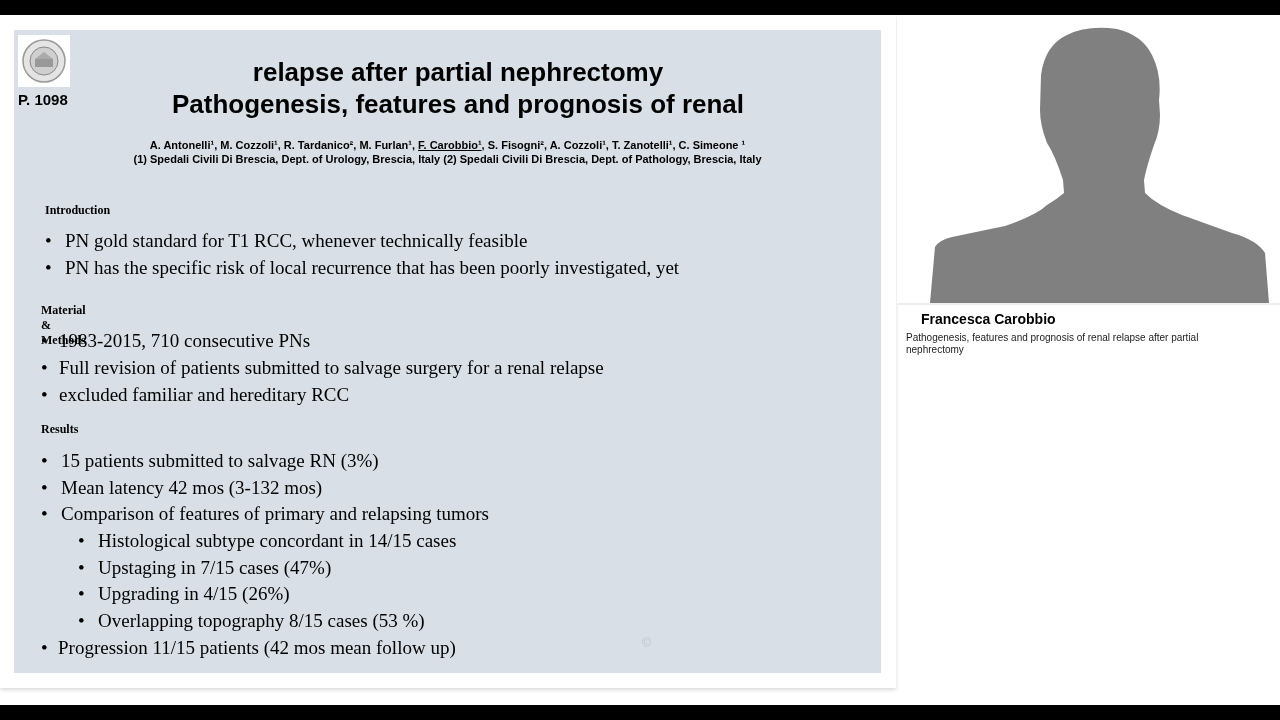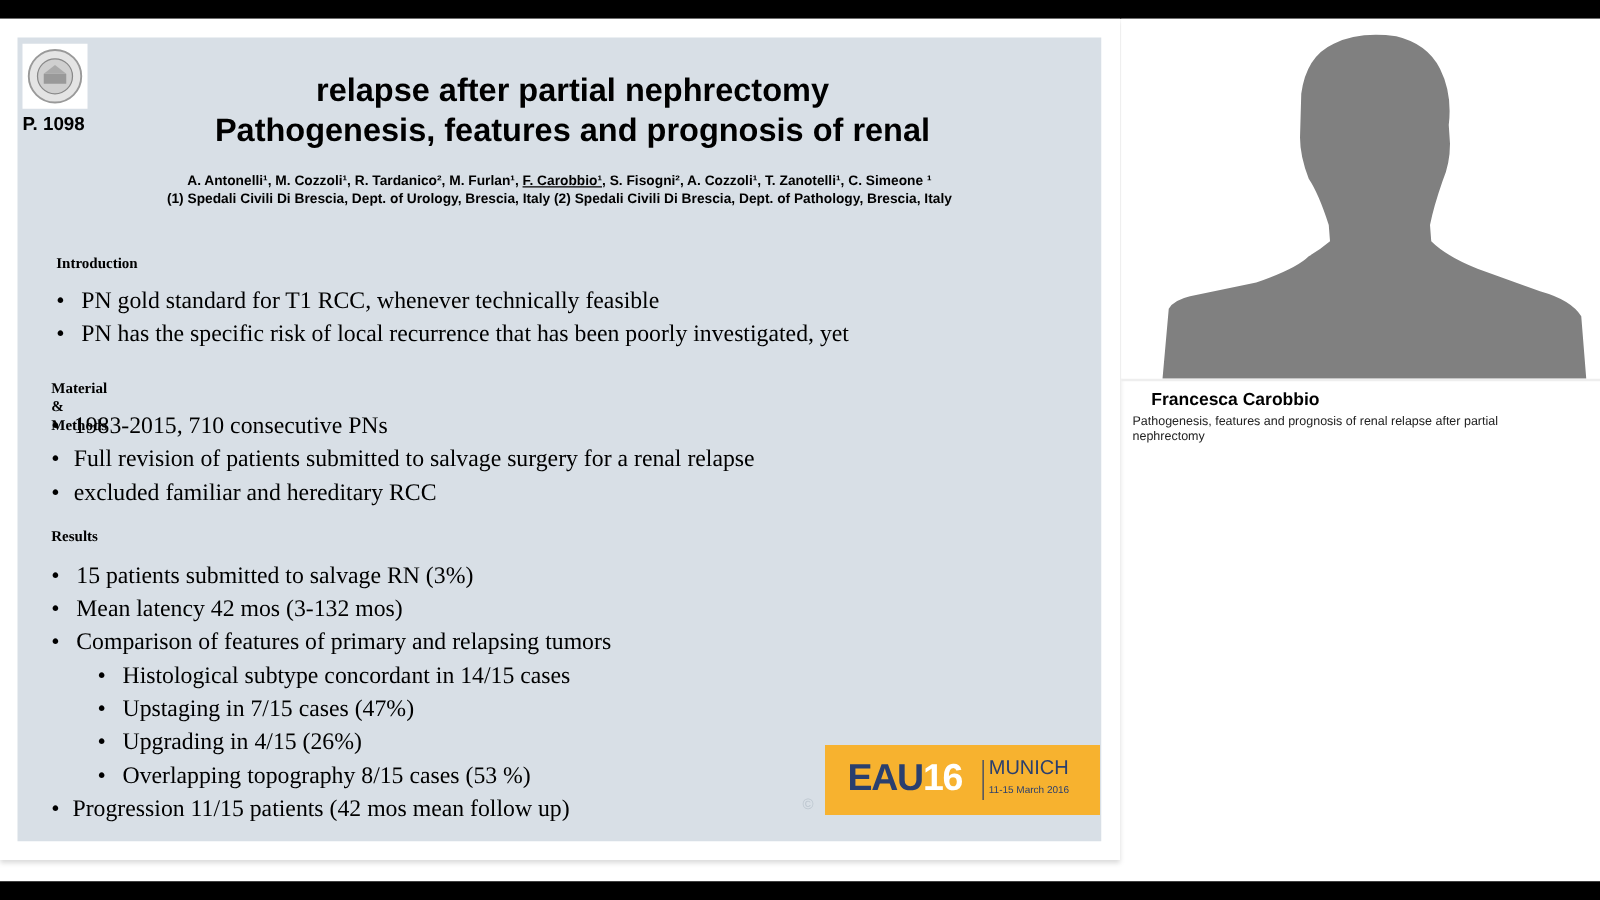--- a/index.html
+++ b/index.html
@@ -76,26 +76,20 @@
         <div class="li" style="left:64px;top:500px;"><span class="b">•</span><span>Histological subtype concordant in 14/15 cases</span></div>
         <div class="li" style="left:64px;top:527px;"><span class="b">•</span><span>Upstaging in 7/15 cases (47%)</span></div>
         <div class="li" style="left:64px;top:553px;"><span class="b">•</span><span>Upgrading in 4/15 (26%)</span></div>
         <div class="li" style="left:64px;top:580px;"><span class="b">•</span><span>Overlapping topography 8/15 cases (53 %)</span></div>
 
         <div class="li" style="left:27px;top:607px;"><span class="b" style="width:17px">•</span><span>Progression 11/15 patients (42 mos mean follow up)</span></div>
       </div>
 
       <div class="copy">©</div>
 
-      <div class="eau">
-        <div class="e1"><span>EAU</span><span class="e2">16</span></div>
-        <div class="sep"></div>
-        <div class="city">MUNICH</div>
-        <div class="date">11-15 March 2016</div>
-      </div>
 
     </div>
   </div>
 
   <div class="avatar-box">
     <svg width="383" height="288" viewBox="0 0 383 288">
       <path fill="#808080" d="M33 288 L38 232 Q42 225 55 222 L108 211 Q140 200 150 190 Q160 184 167 178 L166 165 Q158 140 150 128 Q143 110 143 95 L144 60 Q148 30 170 20 Q190 10 220 14 Q245 20 255 40 Q265 60 262 85 L263 100 Q263 116 257 130 Q250 150 247 165 L248 178 Q260 190 285 200 L335 218 Q360 225 368 238 L372 288 Z"></path>
     </svg>
   </div>
   <div class="divider"></div>

